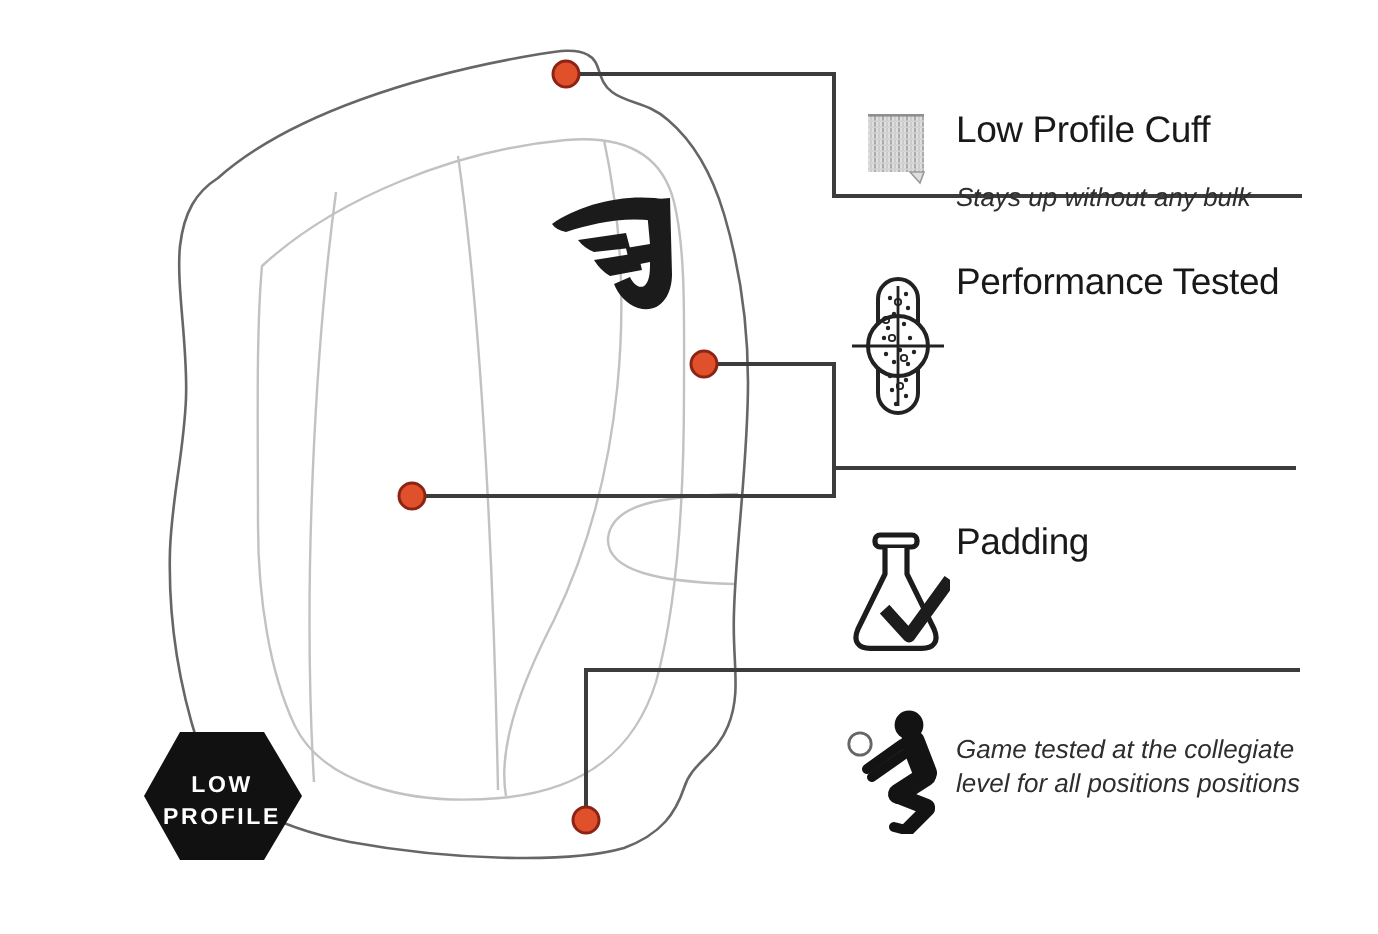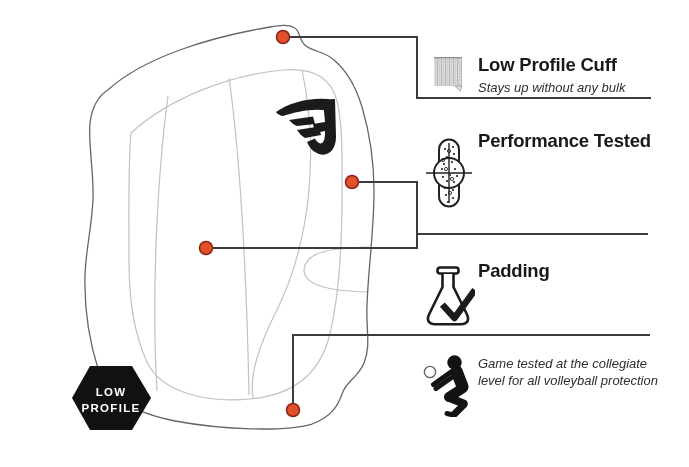--- a/index.html
+++ b/index.html
@@ -8,24 +8,24 @@
     font-family:"Liberation Sans",sans-serif;
   }
   #art{position:absolute;left:0;top:0;}
   .conn{stroke:var(--line,#3c3c3c);stroke-width:2;fill:none;}
   .dot{fill:var(--marker,#e0502b);stroke:var(--marker-border,#8c2315);stroke-width:1.5;}
   .badge-text{font-family:"Liberation Sans",sans-serif;font-weight:700;font-size:11.5px;
     fill:var(--badge-text,#fff);letter-spacing:1.3px;text-anchor:middle;}
   .callout{position:absolute;left:420px;width:250px;display:flex;}
   .icon-col{width:58px;flex:none;display:flex;justify-content:center;align-items:flex-start;}
   .text-col{flex:1;min-width:0;}
-  .callout-title{font-weight:700;font-size:18.5px;line-height:22px;color:var(--title,#191919);
+  .callout-title{font-weight:400;font-size:18.5px;line-height:22px;color:var(--title,#191919);
     letter-spacing:-0.2px;}
   .callout-desc{font-style:italic;font-size:13px;line-height:1.32;color:var(--description,#2e2e2e);
-    margin-top:3px;max-width:212px;}
+    margin-top:14px;max-width:212px;}
   #c1{top:54px;} #c1 svg{margin-top:1px;}
   #c2{top:130px;} #c2 svg{margin-top:8px;}
   #c3{top:260px;} #c3 svg{margin-top:6px;}
   #c4{top:352px;} #c4 svg{margin-top:3px;}
 </style>
 </head>
 <body>
 
 <div id="stage">
 
@@ -157,17 +157,17 @@
           <path d="M31,21.5 L14,33.5" stroke-width="5"></path>
           <path d="M34.5,16 L40.5,31.5" stroke-width="12"></path>
           <path d="M41,33 L27,42" stroke-width="10"></path>
           <path d="M27.5,43 L41.5,48.5" stroke-width="8"></path>
           <path d="M42,49.5 L32,59.5" stroke-width="7"></path>
           <path d="M31,60 L25,58.5" stroke-width="5"></path>
         </g>
       </svg>
     </div>
     <div class="text-col">
-      <div class="callout-desc">Game tested at the collegiate level for all volleyball protection</div>
+      <div class="callout-desc">Game tested at the collegiate level for all positions positions</div>
     </div>
   </div>
 
 </div>
 
 </body></html>

